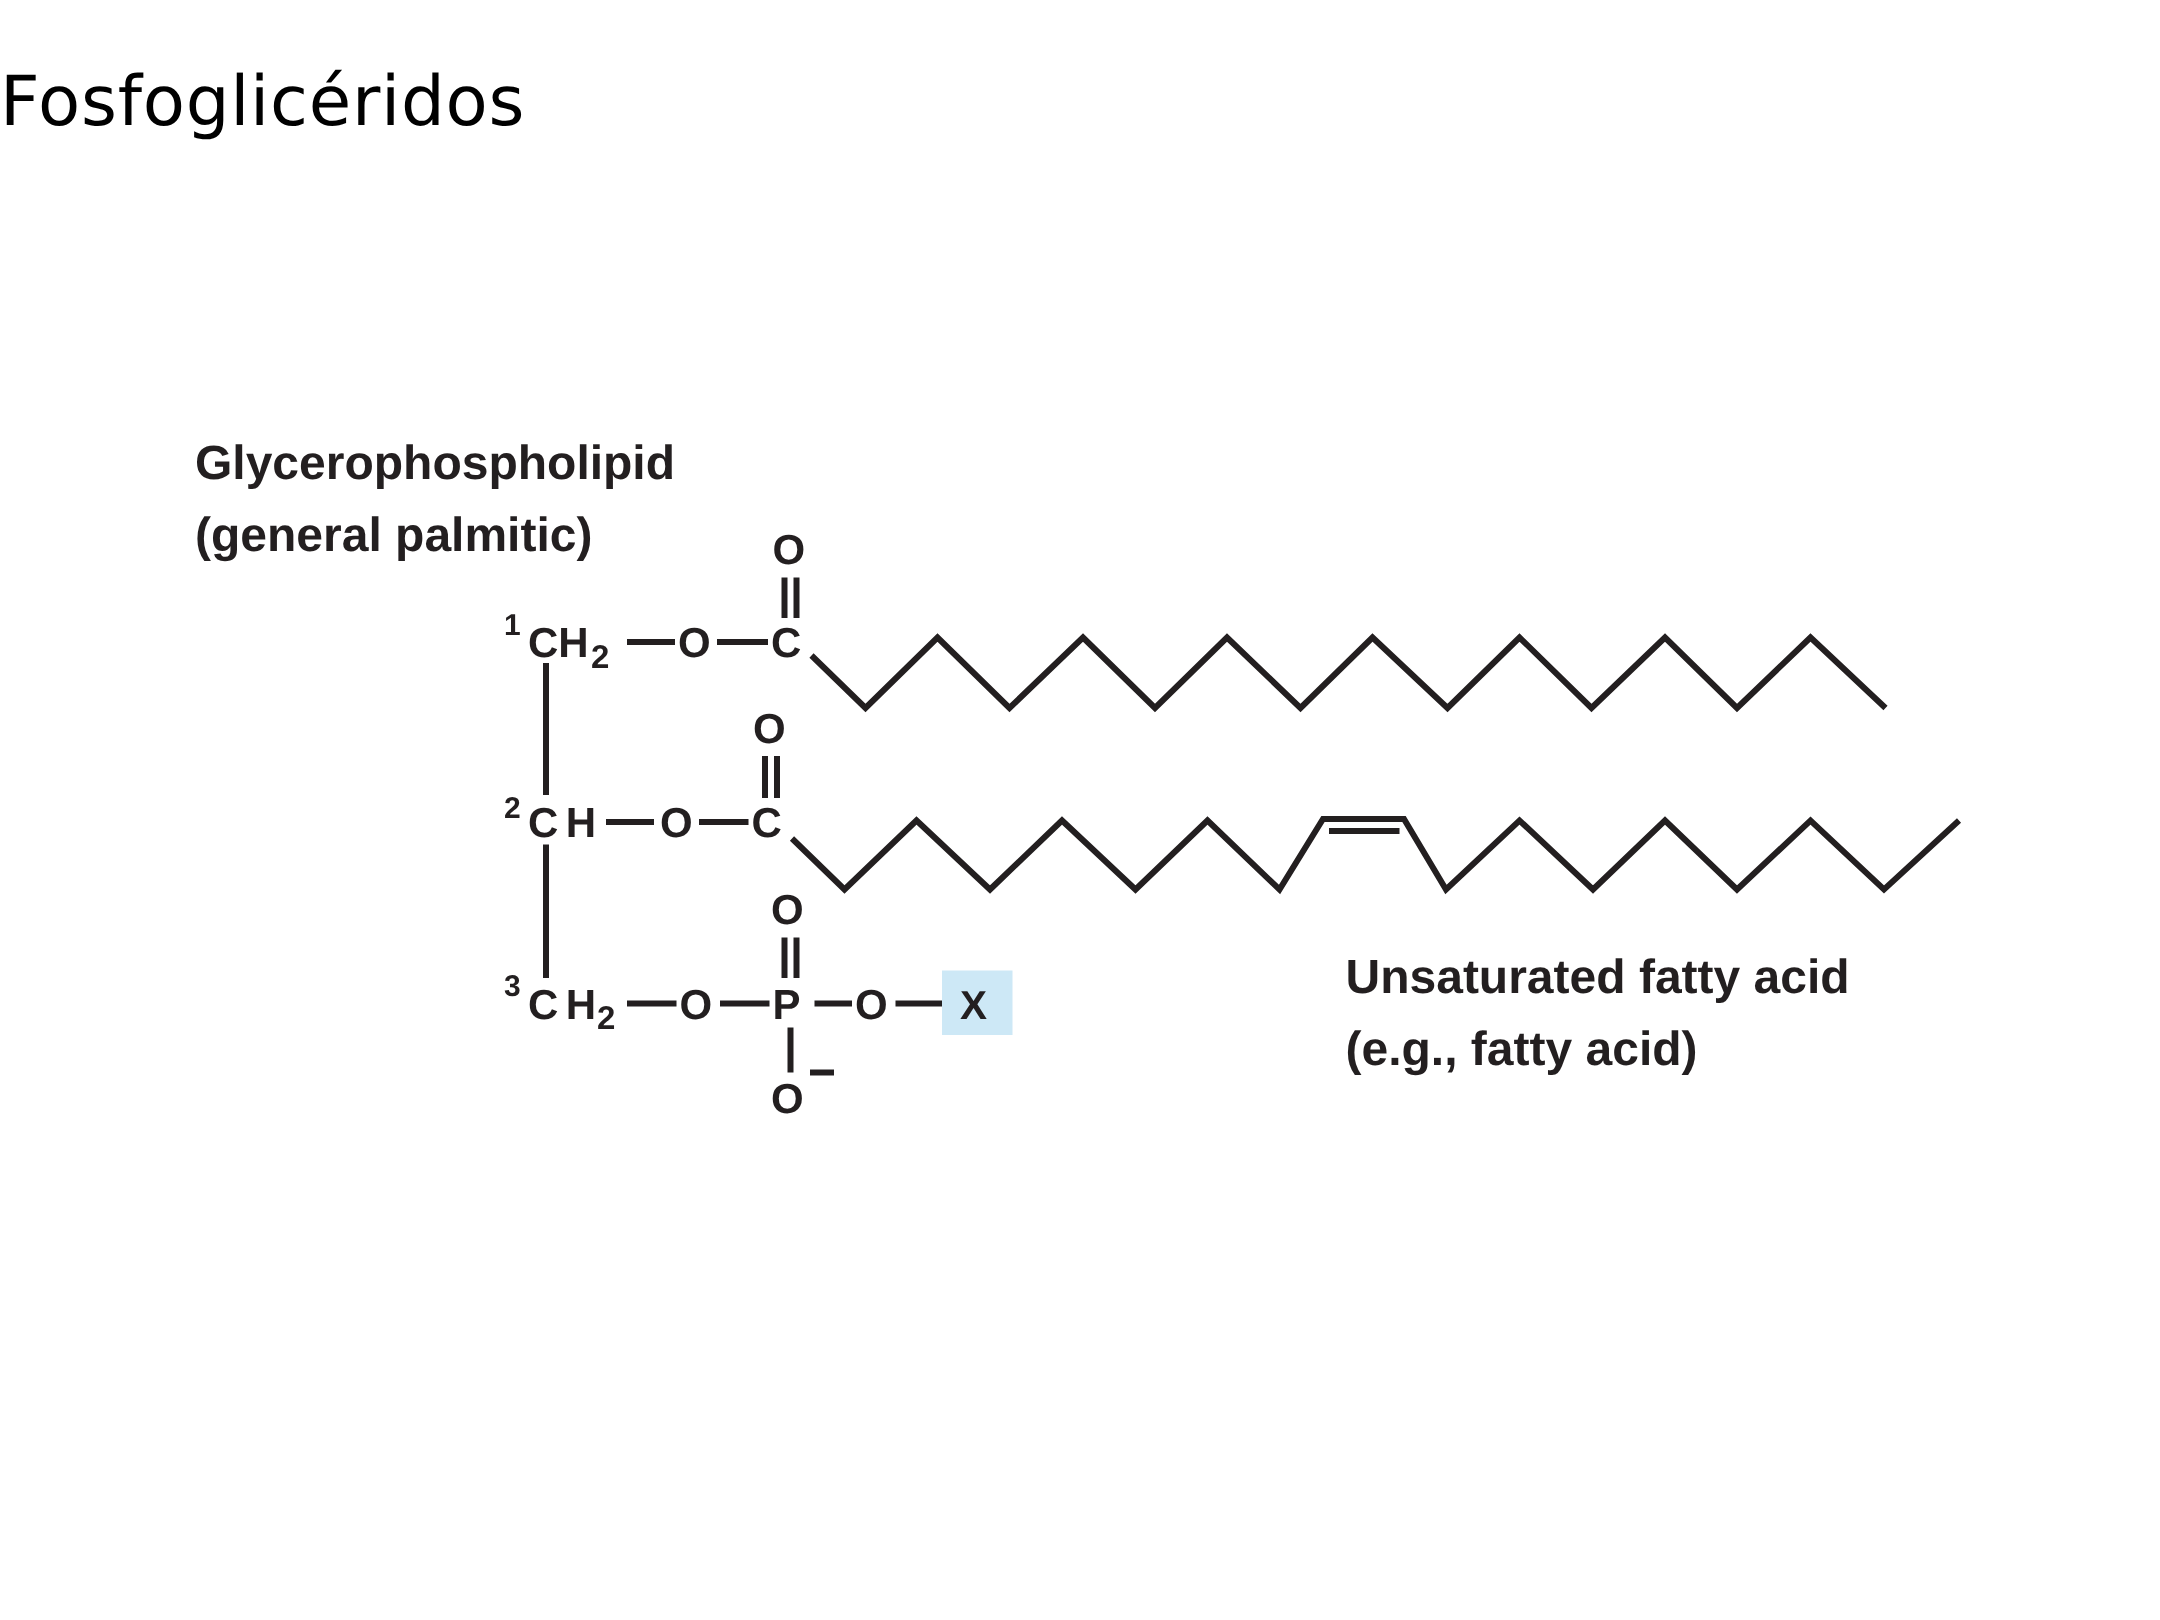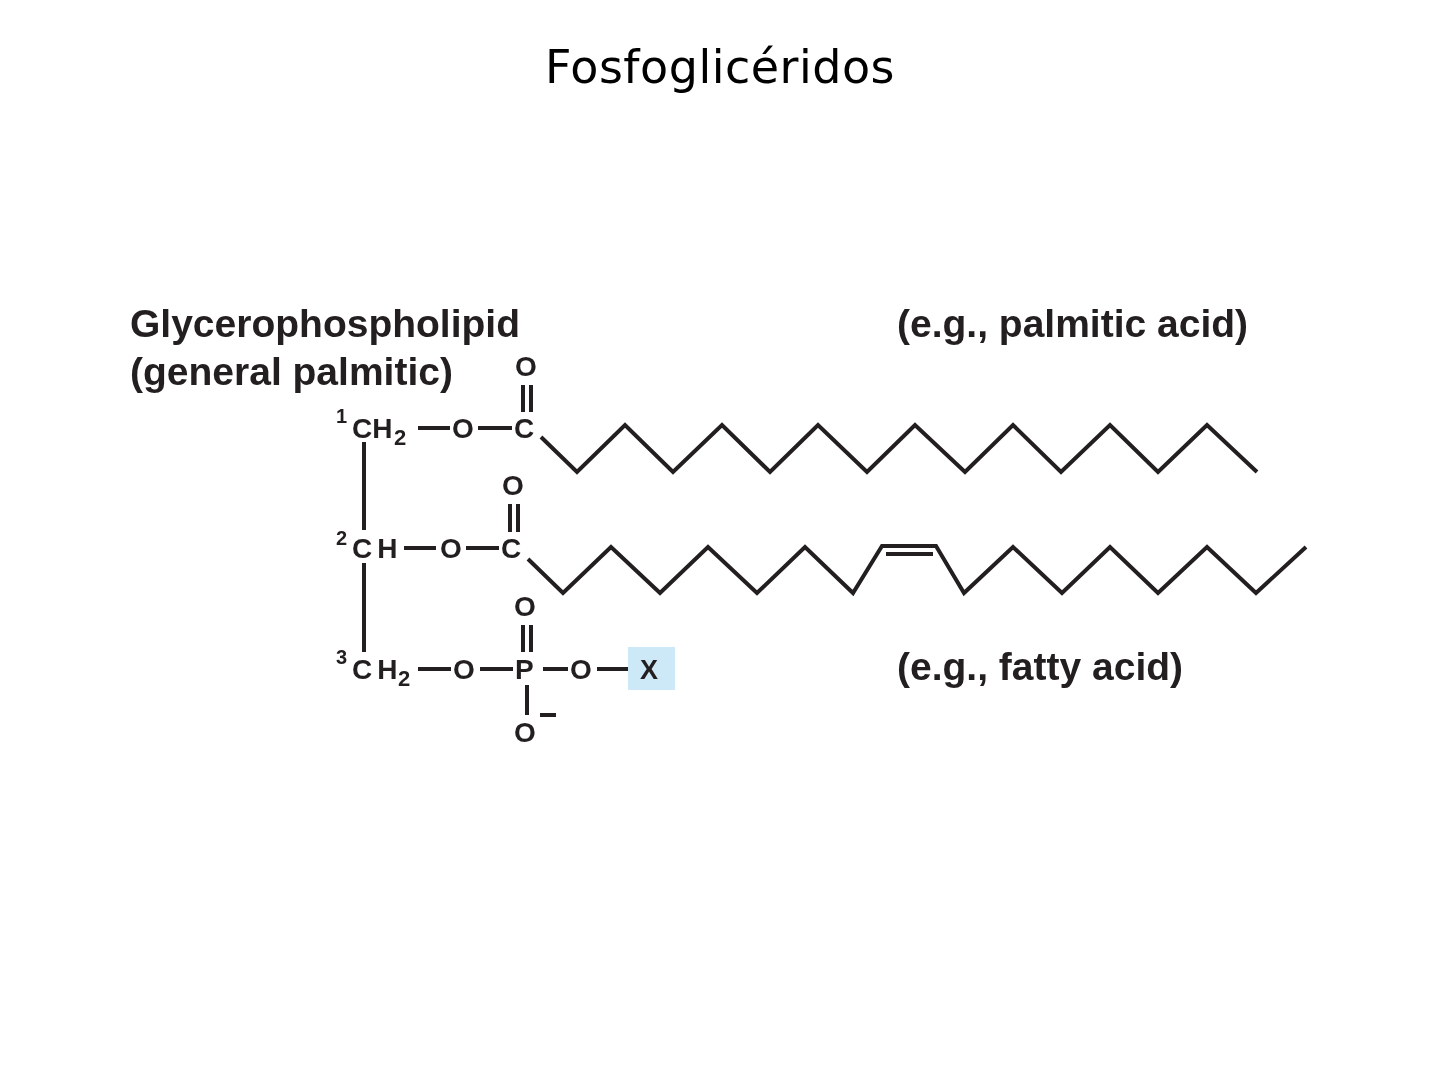--- a/index.html
+++ b/index.html
@@ -1,45 +1,45 @@
 <!DOCTYPE html>
 <html><head>
 <meta charset="utf-8">
 <style>
   html, body { margin: 0; padding: 0; background: #ffffff; }
   body { width: 1440px; height: 1080px; position: relative; overflow: hidden; }
   .slide-title {
-    position: absolute; left: 0; top: 40px; width: 1440px; text-align: center;
+    position: absolute; left: 0; top: 40px; width: 1440px; text-align: left;
     font-family: "DejaVu Sans", sans-serif; font-size: 46px; color: #000; letter-spacing: 0.5px;
   }
   .label {
     position: absolute; font-family: "Liberation Sans", sans-serif; font-weight: bold;
-    color: #231f20; font-size: 39px; line-height: 48px; white-space: nowrap; margin-top: 16px;
+    color: #231f20; font-size: 32px; line-height: 48px; white-space: nowrap;
   }
   .label span { display: block; }
   #diagram { position: absolute; left: 0; top: 0; }
   .atom { font-family: "Liberation Sans", sans-serif; font-weight: bold; fill: #231f20; }
   .bond { stroke: #231f20; stroke-width: 4; fill: none; stroke-linecap: butt; }
   .chain { stroke: #231f20; stroke-width: 4; fill: none; stroke-linejoin: miter; }
 </style>
 </head>
 <body>
 
 <div class="slide-title">Fosfoglicéridos</div>
 
 <div class="label" style="left:130px; top:284px;">
   <span>Glycerophospholipid</span>
   <span>(general palmitic)</span>
 </div>
 
 <div class="label" style="left:897px; top:284px;">
-  <span>(e.g., palmitic acid)</span>
 </div>
 
 <div class="label" style="left:897px; top:627px;">
+  <span>Unsaturated fatty acid</span>
   <span>(e.g., fatty acid)</span>
 </div>
 
 <div class="label" style="left:626px; top:703px; line-height:45px;">
 </div>
 
 <svg id="diagram" width="1440" height="1080" viewBox="0 0 1440 1080">
 
   <line class="bond" x1="364" y1="442" x2="364" y2="530"></line>
   <line class="bond" x1="364" y1="563" x2="364" y2="652"></line>

